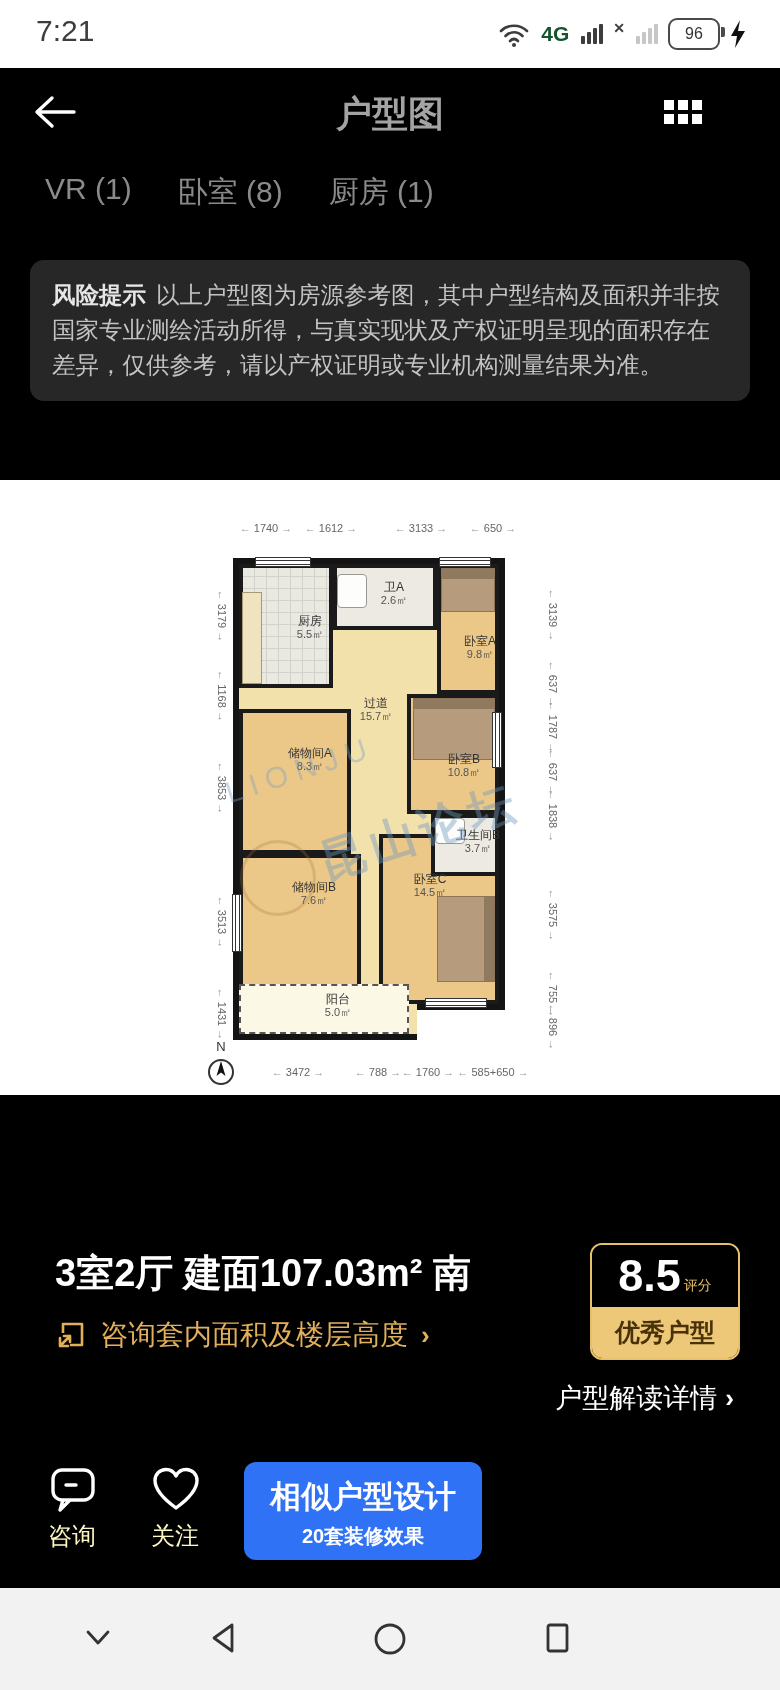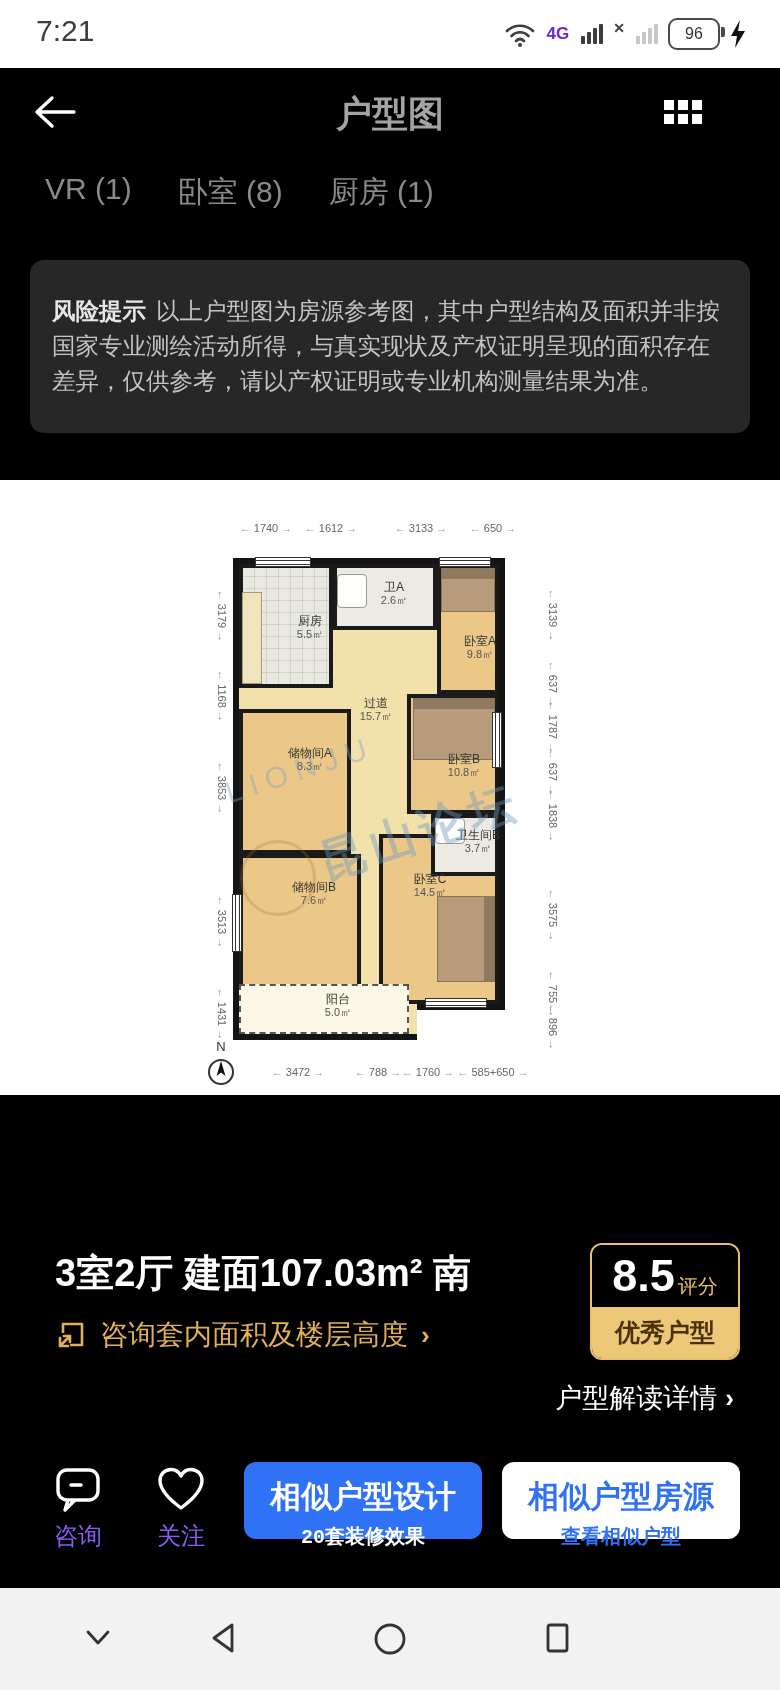--- a/index.html
+++ b/index.html
@@ -6,39 +6,39 @@
   .screen{position:relative;width:780px;height:1690px;background:#000;overflow:hidden;
           font-family:"Liberation Sans",sans-serif;}
   
   .statusbar{position:absolute;left:0;top:0;width:780px;height:68px;background:#fff;}
   .time{position:absolute;left:36px;top:14px;font-size:30px;color:#3d3d3d;}
   .sicons{position:absolute;right:34px;top:16px;display:flex;align-items:center;gap:10px;height:36px;}
   .bars{display:flex;align-items:flex-end;gap:2px;}
   .bars i{display:block;width:4px;border-radius:1px;background:#3d3d3d;}
   .bars.faded i{background:#c7c7c7;}
   .b1{height:8px}.b2{height:12px}.b3{height:16px}.b4{height:20px}
-  .nettag{font-size:17px;font-weight:bold;color:#6d28d9;margin-right:2px;}
+  .nettag{font-size:21px;font-weight:bold;color:#14532d;margin-right:2px;}
   .xmark{font-size:14px;font-weight:bold;color:#3d3d3d;margin-right:1px;position:relative;top:-6px;}
   .battery{position:relative;width:48px;height:28px;border:2.5px solid #4a4a4a;border-radius:9px;
            display:flex;align-items:center;justify-content:center;}
   .battery span{font-size:16px;color:#333;}
   .battery::after{content:"";position:absolute;right:-7px;top:7px;width:4px;height:10px;background:#4a4a4a;border-radius:0 2px 2px 0;}
   
   .header{position:absolute;left:0;top:68px;width:780px;height:88px;background:#000;}
   .back{position:absolute;left:30px;top:24px;width:48px;height:40px;}
   .htitle{position:absolute;left:0;top:22px;width:780px;text-align:center;color:#a3a3a3;font-size:36px;font-weight:bold;}
   .gridicon{position:absolute;right:78px;top:32px;display:grid;grid-template-columns:repeat(3,10px);grid-auto-rows:10px;gap:4px;}
   .gridicon i{background:#fff;display:block;}
   
   .tabs{position:absolute;left:0;top:172px;width:780px;display:flex;padding-left:45px;gap:46px;}
   .tab{font-size:30px;color:#8a8a8a;white-space:nowrap;}
   .tab.active{color:#fff;font-weight:bold;}
   
   .risk{position:absolute;left:30px;top:260px;width:676px;background:#272727;border-radius:14px;
-        padding:34px 22px;font-size:23.5px;line-height:35px;color:#c3c3c3;}
+        padding:18px 22px;font-size:23.5px;line-height:35px;color:#c3c3c3;}
   .risk b{color:#e6e6e6;margin-right:10px;}
   
   .panel{position:absolute;left:0;top:480px;width:780px;height:615px;background:#fff;}
   .plan{position:absolute;left:233px;top:78px;width:272px;height:482px;border:6px solid #141414;
         background:#f3e1ac;box-sizing:border-box;}
   .room{position:absolute;box-sizing:border-box;border:4px solid #1a1a1a;z-index:1;}
   .tan{background:#ebc887;}
   .wet{background:#eceae2;}
   .kitchen{background:#e9e9e2;
     background-image:repeating-linear-gradient(0deg,transparent 0 11px,#d2d2ca 11px 12px),
@@ -64,30 +64,30 @@
   .wm.latin{font-size:30px;letter-spacing:8px;color:rgba(125,160,195,.40);}
   .wm.cn{font-size:46px;font-weight:bold;color:rgba(110,150,190,.42);letter-spacing:6px;}
   .stamp{position:absolute;width:70px;height:70px;border:3px solid rgba(170,120,60,.28);border-radius:50%;z-index:4;}
   .compassN{position:absolute;transform:translate(-50%,-50%);font-size:13px;color:#333;z-index:2;}
   .compass{position:absolute;transform:translate(-50%,-50%);z-index:2;}
   
   .sumtitle{position:absolute;left:55px;top:1248px;font-size:38px;font-weight:bold;color:#fff;}
   .badge{position:absolute;left:590px;top:1243px;width:146px;border:2px solid #E8C06A;border-radius:12px;overflow:hidden;}
   .badge .top{height:62px;display:flex;align-items:center;justify-content:center;background:#000;}
   .badge .score{font-size:45px;font-weight:bold;color:#fff;}
-  .badge .unit{font-size:20px;color:#E8C06A;margin-left:3px;margin-top:20px;}
+  .badge .unit{font-size:14px;color:#E8C06A;margin-left:3px;margin-top:20px;}
   .badge .tag{background:#EDC879;color:#4A3208;font-size:25px;font-weight:bold;text-align:center;padding:9px 0;}
   .consult{position:absolute;left:55px;top:1316px;display:flex;align-items:center;gap:13px;color:#E2AF5B;font-size:28px;}
   .consult .chev{font-size:26px;font-weight:bold;}
   .detail{position:absolute;right:46px;top:1380px;color:#fff;font-size:27px;display:flex;align-items:center;gap:8px;}
   .detail .chev{font-weight:bold;font-size:26px;}
   
-  .acol{position:absolute;top:1466px;width:60px;text-align:center;color:#8b5cf6;}
+  .acol{position:absolute;top:1466px;width:60px;text-align:left;color:#fef9c3;}
   .acol .lbl{font-size:24px;margin-top:4px;}
-  .btn{position:absolute;top:1462px;width:238px;height:77px;border-radius:12px;text-align:center;box-sizing:border-box;font-family:Liberation Mono, monospace;}
+  .btn{position:absolute;top:1462px;width:238px;height:98px;border-radius:12px;text-align:center;box-sizing:border-box;}
   .btn .t1{font-size:31px;font-weight:bold;margin-top:14px;}
   .btn .t2{font-size:20px;font-weight:bold;margin-top:5px;}
   .btn.blue{left:244px;background:#3072F6;color:#fff;}
   .btn.white{left:502px;background:#fff;color:#3072F6;}
   
   .navbar{position:absolute;left:0;top:1588px;width:780px;height:102px;background:#F2F2F2;}
   .navbar svg{position:absolute;top:32px;}
 </style>
 </head>
 <body>
@@ -296,24 +296,20 @@
       <path d="M25 42 C10 31 4 23 4 14.5 C4 8 9 3.5 15 3.5 C19.5 3.5 23.3 6.4 25 10 C26.7 6.4 30.5 3.5 35 3.5 C41 3.5 46 8 46 14.5 C46 23 40 31 25 42 Z" fill="none" stroke="#fff" stroke-width="3.4" stroke-linejoin="round"></path>
     </svg>
     <div class="lbl">关注</div>
   </div>
 
   <div class="btn blue">
     <div class="t1">相似户型设计</div>
     <div class="t2">20套装修效果</div>
   </div>
 
-  <div class="btn white">
-    <div class="t1">相似户型房源</div>
-    <div class="t2">查看相似户型</div>
-  </div>
 
   <div class="navbar">
     <svg style="left:80px" width="36" height="34" viewBox="0 0 36 34">
       <path d="M8 12 L18 23 L28 12" fill="none" stroke="#333" stroke-width="2.8" stroke-linecap="round" stroke-linejoin="round"></path>
     </svg>
     <svg style="left:205px" width="36" height="36" viewBox="0 0 36 36">
       <polygon points="27,5 9,18 27,31" fill="none" stroke="#333" stroke-width="2.8" stroke-linejoin="round"></polygon>
     </svg>
     <svg style="left:370px" width="40" height="40" viewBox="0 0 40 40">
       <circle cx="20" cy="19" r="14" fill="none" stroke="#333" stroke-width="2.8"></circle>

